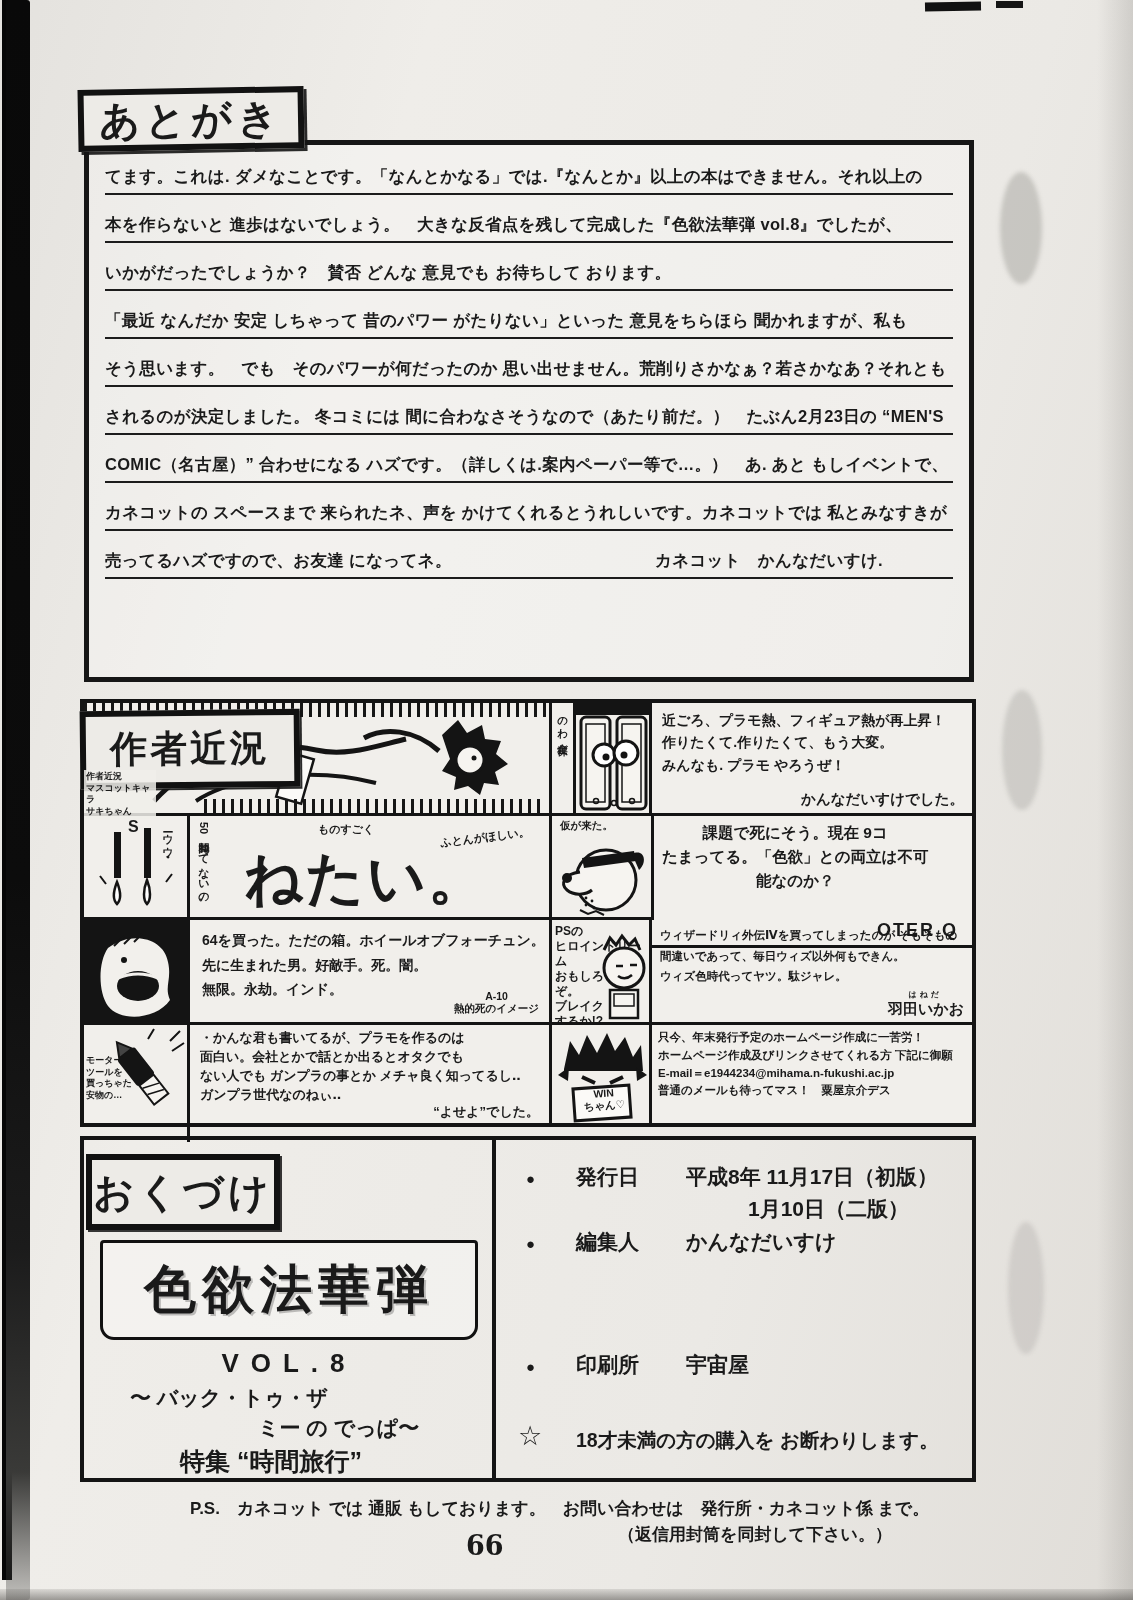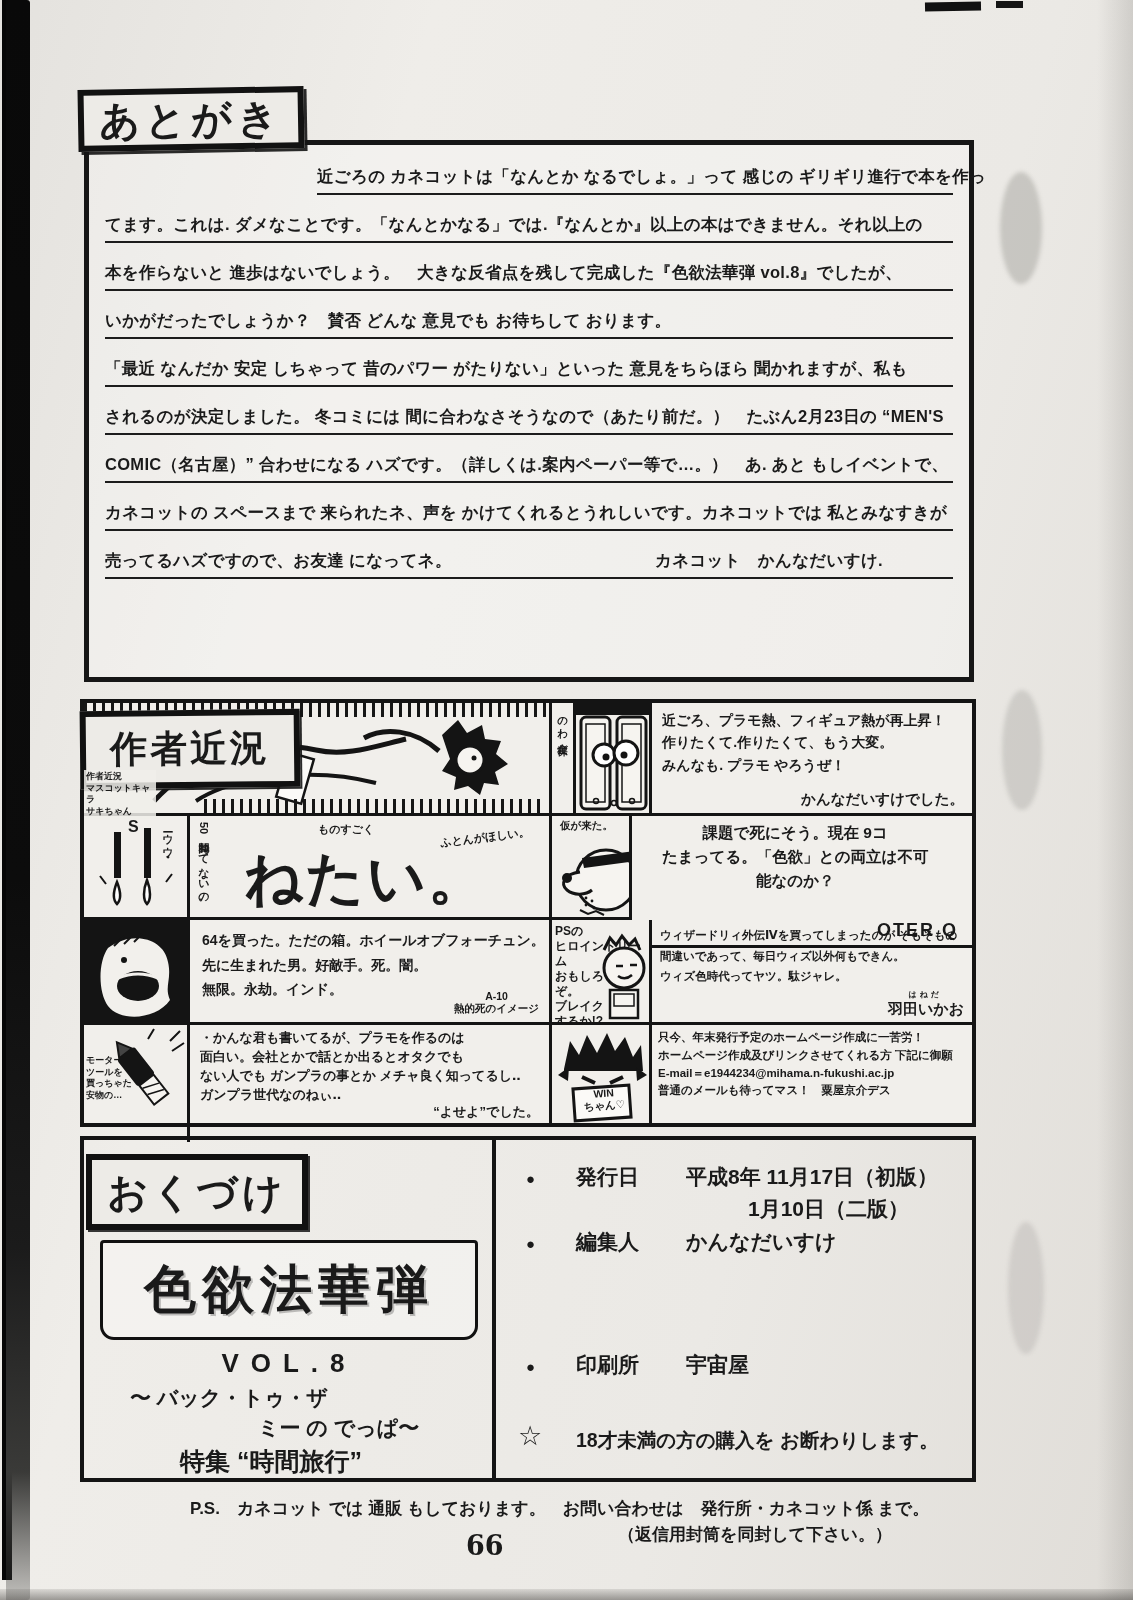--- a/index.html
+++ b/index.html
@@ -53,21 +53,21 @@
   .cap { position:absolute; font-weight:700; white-space:pre-line; }
   .vert { writing-mode:vertical-rl; text-orientation:mixed; }
   .panel-text { position:absolute; white-space:pre-line; font-weight:600; line-height:1.6; }
   .sig { position:absolute; font-weight:700; }
   .bigword { position:absolute; font-weight:900; letter-spacing:2px; }
   svg { display:block; }
 
   
   .col-box { left:80px; top:1136px; width:896px; height:346px; border:4px solid #141414; }
   .col-div { position:absolute; left:408px; top:0; height:100%; border-left:4px solid #141414; }
-  .oku-title { position:absolute; left:2px; top:14px; width:222px; height:76px; border:6px solid #111;
+  .oku-title { position:absolute; left:2px; top:14px; width:194px; height:76px; border:6px solid #111;
     background:#edebe7; display:flex; align-items:center; justify-content:center;
     font-size:40px; font-weight:900; letter-spacing:4px; z-index:2; box-shadow:2px 2px 0 rgba(20,20,20,.85); }
   .logo-box { position:absolute; left:16px; top:100px; width:378px; height:100px; border:3px solid #111;
     border-radius:4px 4px 14px 14px; display:flex; align-items:center; justify-content:center;
     font-size:52px; font-weight:900; letter-spacing:6px; background:rgba(255,255,255,.3);
     text-shadow:2px 2px 0 rgba(20,20,20,.25); }
   .vol { position:absolute; left:16px; top:208px; width:378px; text-align:center;
     font-size:26px; font-weight:700; letter-spacing:12px; }
   .sub1 { position:absolute; left:46px; top:244px; font-size:21px; font-weight:700; }
   .sub2 { position:absolute; left:168px; top:274px; font-size:21px; font-weight:700;margin-left:6px; }
@@ -89,25 +89,25 @@
   <div class="abs mark2"></div>
   <div class="abs smudge s1"></div>
   <div class="abs smudge s2"></div>
   <div class="abs smudge s3"></div>
   <div class="abs right-shade"></div>
   <div class="abs bottom-shade"></div>
 
   <section>
     <div class="abs aw-title">あとがき</div>
     <div class="abs aw-box">
-      <div class="aw-line first">近ごろの カネコットは「なんとか なるでしょ。」って 感じの ギリギリ進行で本を作っ</div>
       <div class="aw-line">てます。これは. ダメなことです。「なんとかなる」では.『なんとか』以上の本はできません。それ以上の</div>
       <div class="aw-line">本を作らないと 進歩はないでしょう。　大きな反省点を残して完成した『色欲法華弾 vol.8』でしたが、</div>
       <div class="aw-line">いかがだったでしょうか？　賛否 どんな 意見でも お待ちして おります。</div>
       <div class="aw-line">「最近 なんだか 安定 しちゃって 昔のパワー がたりない」といった 意見をちらほら 聞かれますが、私も</div>
+      <div class="aw-line">そう思います。　でも　そのパワーが何だったのか 思い出せません。荒削りさかなぁ？若さかなあ？それとも</div>
       <div class="aw-line">されるのが決定しました。 冬コミには 間に合わなさそうなので（あたり前だ。）　たぶん2月23日の “MEN'S</div>
       <div class="aw-line">COMIC（名古屋）” 合わせになる ハズです。（詳しくは.案内ペーパー等で…。）　あ. あと もしイベントで、</div>
       <div class="aw-line">カネコットの スペースまで 来られたネ、声を かけてくれるとうれしいです。カネコットでは 私とみなすきが</div>
       <div class="aw-line">
         <span>売ってるハズですので、お友達 になってネ。</span>
         <span class="aw-sig">カネコット　かんなだいすけ.</span>
       </div>
     </div>
   </section>
 
@@ -171,21 +171,21 @@
           <path d="M63 64 C59 74 59 84 63 88 C67 84 67 74 63 64 Z" fill="#fff" stroke="#141414" stroke-width="2.5"></path>
           <path d="M16 60 l6 8 M88 58 l-6 8" stroke="#141414" stroke-width="2"></path>
         </svg>
       </div>
       <div class="panel br bb" style="left:106px;top:113px;width:362px;height:104px;">
         <span class="cap vert" style="left:6px;top:6px;font-size:11px;height:94px;">50時間ねてないの。</span>
         <span class="cap" style="left:128px;top:6px;font-size:11px;">ものすごく</span>
         <span class="cap" style="left:250px;top:14px;font-size:11px;transform:rotate(-7deg);">ふとんがほしい。</span>
         <div class="bigword" style="left:54px;top:24px;font-size:58px;">ねたい。</div>
       </div>
-      <div class="panel br bb" style="left:468px;top:113px;width:80px;height:104px;">
+      <div class="panel br bb" style="left:468px;top:113px;width:102px;height:104px;">
         <span class="cap" style="left:8px;top:3px;font-size:10.5px;">仮が来た。</span>
         <svg width="100" height="104" viewBox="0 0 100 104">
           <circle cx="54" cy="64" r="30" fill="#f6f4f0" stroke="#141414" stroke-width="3"></circle>
           <path d="M28 56 C12 58 8 68 15 74 C22 80 34 79 40 74" fill="#f6f4f0" stroke="#141414" stroke-width="3"></path>
           <circle cx="15" cy="62" r="5" fill="#141414"></circle>
           <path d="M30 42 L82 35 L84 45 L32 52 Z" fill="#141414"></path>
           <path d="M80 38 C92 32 96 46 87 54 Z" fill="#141414"></path>
           <circle cx="34" cy="82" r="1.4" fill="#141414"></circle>
             <circle cx="40" cy="85" r="1.4" fill="#141414"></circle>
           <circle cx="34" cy="89" r="1.4" fill="#141414"></circle>

